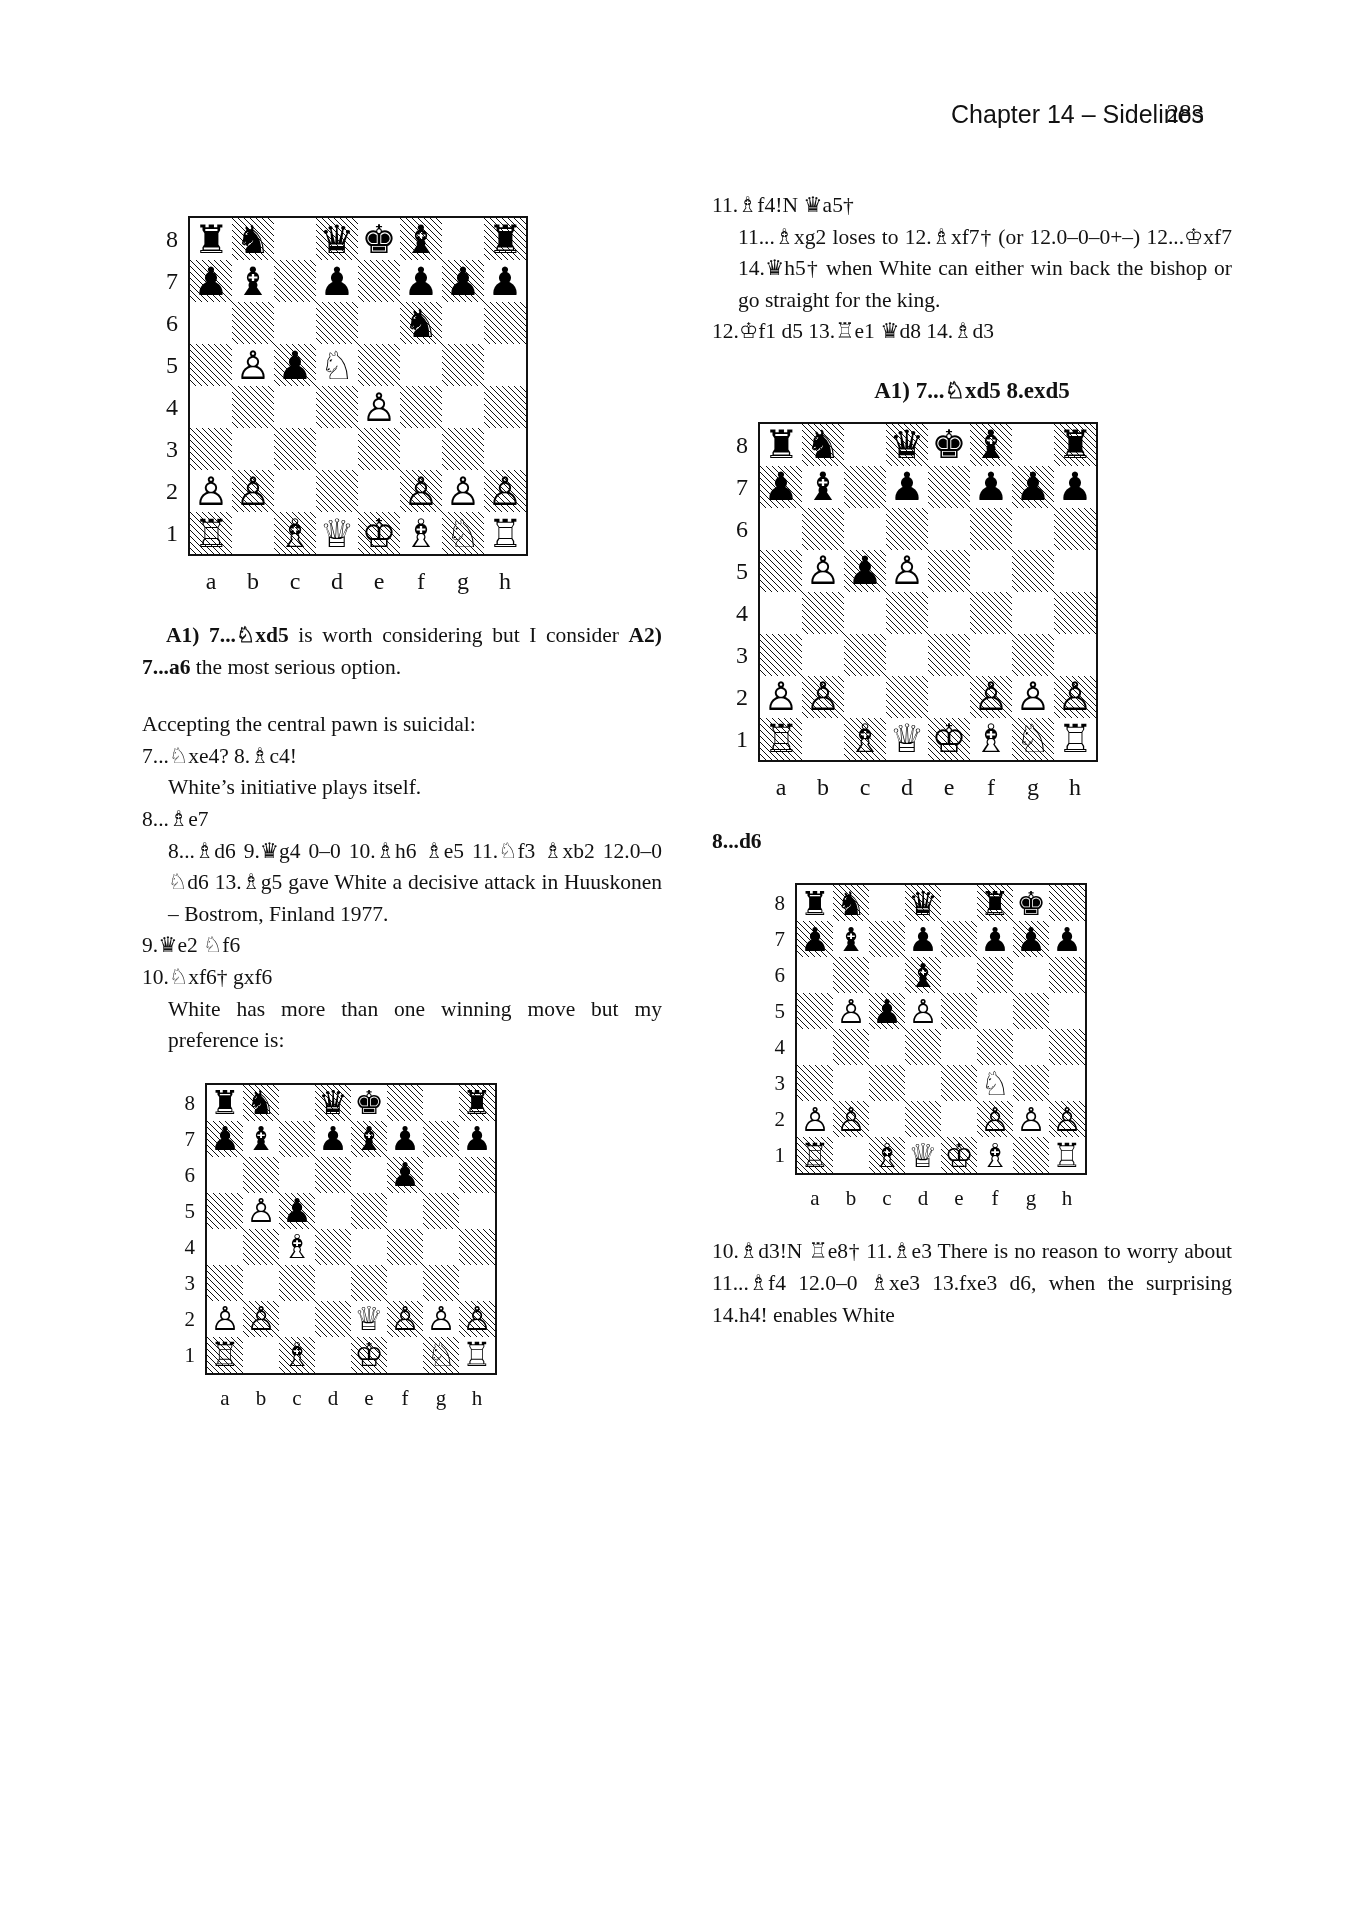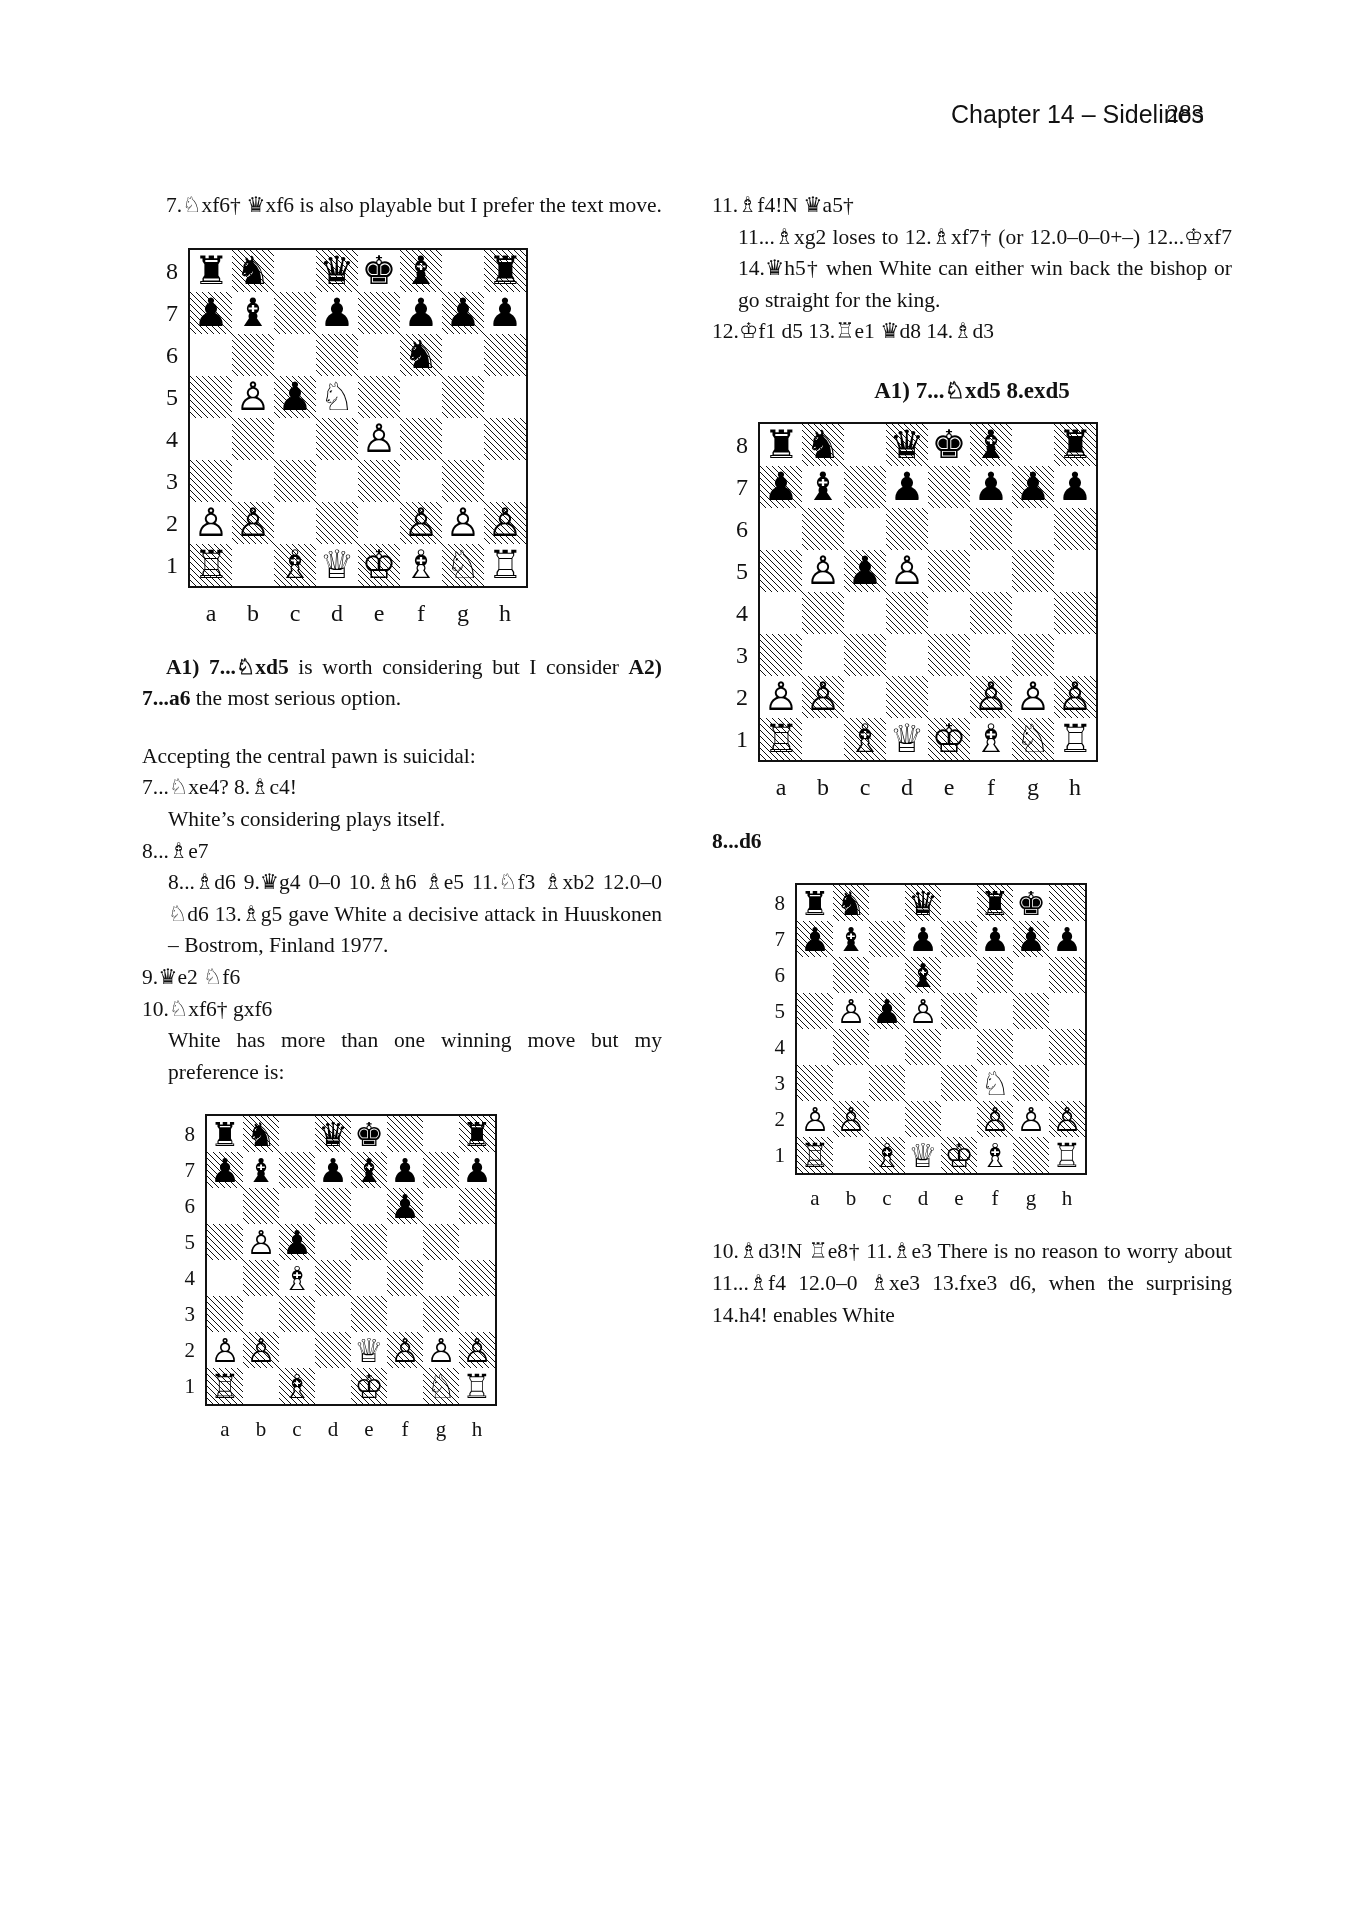--- a/index.html
+++ b/index.html
@@ -108,21 +108,20 @@
 <body>
 
 <div class="page">
 
   <div class="header">
     <div class="header-title">Chapter 14 – Sidelines</div>
     <div class="header-pageno">283</div>
   </div>
 
   <div class="col col-left">
-    <p class="indent">7.♘xf6† ♛xf6 is also playable but I prefer the text move.</p>
 
     <div class="gap-m"></div>
 
     <div class="board-wrap" id="board1-wrap" style="width: 376px; height: 378px; margin-left: 10px;">
         <div class="board" style="position: absolute; left: 36px; top: 0px; width: 336px; height: 336px;">
           <div class="sq" style="left: 0px; top: 0px; width: 42px; height: 42px;"></div>
           <div class="sq dark" style="left: 42px; top: 0px; width: 42px; height: 42px;"></div>
           <div class="sq" style="left: 84px; top: 0px; width: 42px; height: 42px;"></div>
           <div class="sq dark" style="left: 126px; top: 0px; width: 42px; height: 42px;"></div>
           <div class="sq" style="left: 168px; top: 0px; width: 42px; height: 42px;"></div>
@@ -234,21 +233,21 @@
       </div>
     <div class="gap-m"></div>
 
     <p class="indent">
       <b>A1) 7...♘xd5</b><span> is worth considering but I consider </span><b>A2) 7...a6</b><span> the most serious option.</span>
     </p>
 
     <div class="gap-m"></div>
     <p>Accepting the central pawn is suicidal:</p>
     <p>7...♘xe4? 8.♗c4!</p>
-    <p class="hang">White’s considering plays itself.</p>
+    <p class="hang">White’s initiative plays itself.</p>
     <p>8...♗e7</p>
     <p class="hang">8...♗d6 9.♛g4 0–0 10.♗h6 ♗e5 11.♘f3 ♗xb2 12.0–0 ♘d6 13.♗g5 gave White a decisive attack in Huuskonen – Bostrom, Finland 1977.</p>
     <p>9.♛e2 ♘f6</p>
     <p>10.♘xf6† gxf6</p>
     <p class="hang">White has more than one winning move but my preference is:</p>
 
     <div class="gap-m"></div>
 
     <div class="board-wrap" id="board2-wrap" style="width: 325px; height: 327px; margin-left: 30px;">
         <div class="board" style="position: absolute; left: 33px; top: 0px; width: 288px; height: 288px;">

